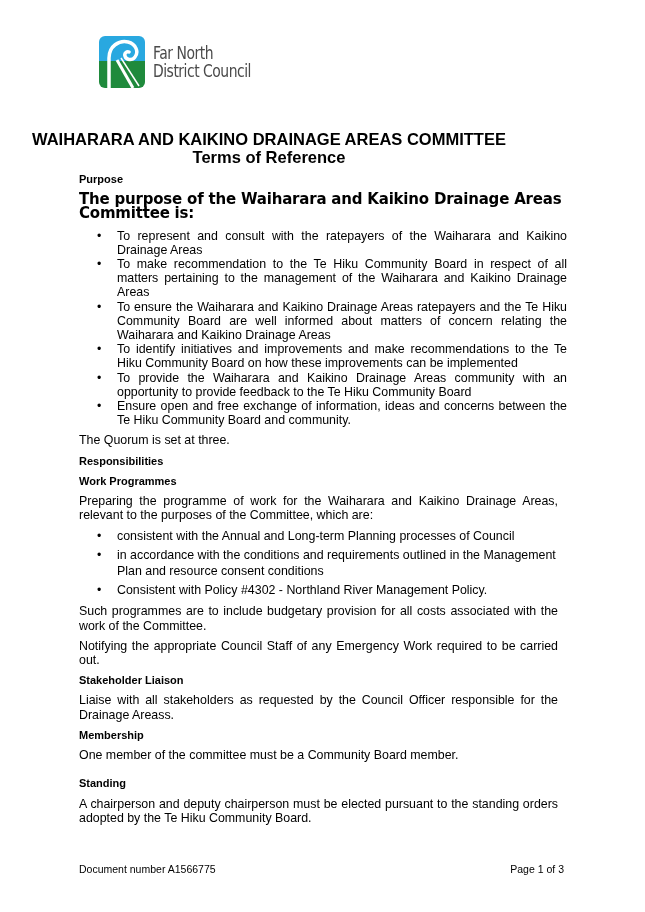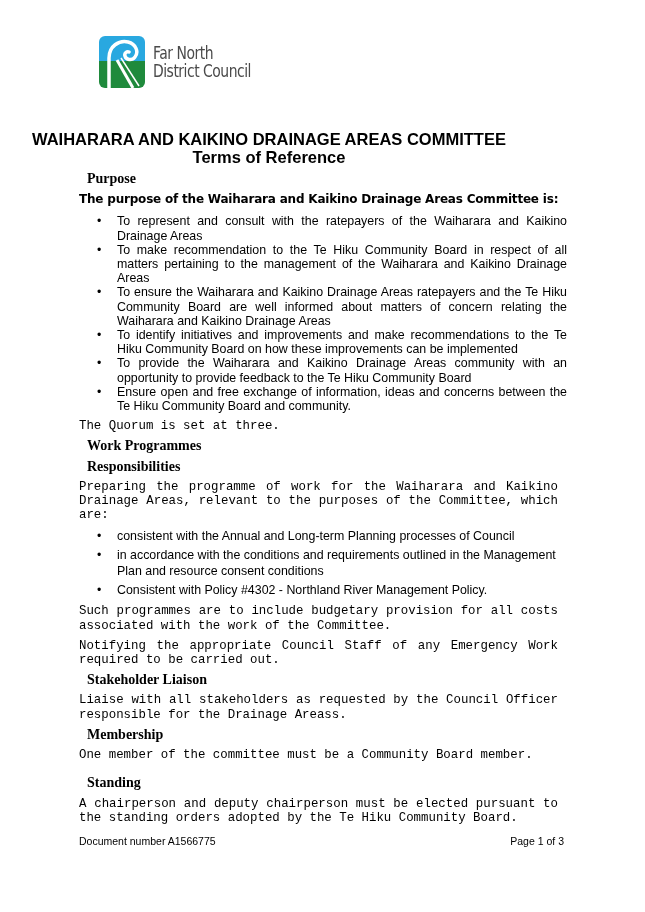--- a/index.html
+++ b/index.html
@@ -2,29 +2,29 @@
 <html><head>
 <meta charset="utf-8">
 <style>
   html, body { margin: 0; padding: 0; background: #ffffff; }
   body { width: 645px; height: 912px; position: relative; overflow: hidden; font-family: "Liberation Sans", sans-serif; color: #000; }
   .logo { position: absolute; left: 58px; top: 36px; display: flex; align-items: center; padding-left: 41px; }
   .logo-mark { width: 46px; height: 52px; border-radius: 6px; overflow: hidden; position: relative; }
   .logo-text { margin-left: 8px; color: #4a4a4a; font-family: "DejaVu Sans", sans-serif; font-size: 17px; line-height: 18px; letter-spacing: -0.6px; transform: scaleX(0.82); transform-origin: left center; font-weight: normal; }
   .title { position: absolute; left: 0; width: 538px; top: 130px; text-align: center; font-weight: bold; font-size: 16.5px; line-height: 18px; }
   .content { position: absolute; left: 79px; top: 172px; width: 488px; font-size: 12.4px; line-height: 14.2px; }
-  .h { font-weight: bold; font-size: 14px; margin: 0 0 6px 8px; font-family: Liberation Serif, serif; }
-  .h2 { font-family: "DejaVu Sans", sans-serif; font-weight: bold; font-size: 12px; margin: 0 0 8px 0; letter-spacing: -0.2px; }
-  .p { margin: 0 9px 6px 0; text-align: justify; font-family: Liberation Mono, monospace; }
+  .h { font-weight: bold; font-size: 11px; margin: 0 0 6px 0; }
+  .h2 { font-family: "DejaVu Sans", sans-serif; font-weight: bold; font-size: 15px; margin: 0 0 8px 0; letter-spacing: -0.2px; }
+  .p { margin: 0 9px 6px 0; text-align: justify; }
   ul { margin: 0 0 6px 0; padding: 0; list-style: none; }
   ul.purpose li { position: relative; padding-left: 38px; text-align: justify; margin: 0; }
   ul.purpose li .bullet { position: absolute; left: 18px; top: 0; }
   ul.work li { position: relative; padding-left: 38px; margin: 0 0 3px 0; line-height: 16px; }
   ul.work li .bullet { position: absolute; left: 18px; top: 0; }
-  .footer { position: absolute; top: 835px; font-size: 10.5px; }
+  .footer { position: absolute; top: 863px; font-size: 10.5px; }
   .footer.left { left: 79px; }
   .footer.right { right: 81px; text-align: center; }
 </style>
 </head>
 <body>
 
 <div class="logo">
   <div class="logo-mark">
     <svg width="46" height="52" viewBox="0 0 46 52">
       <rect x="0" y="0" width="46" height="25" fill="#29a8e0"></rect>
@@ -52,23 +52,23 @@
     <li><span class="bullet">•</span><span>To represent and consult with the ratepayers of the Waiharara and Kaikino Drainage Areas</span></li>
     <li><span class="bullet">•</span><span>To make recommendation to the Te Hiku Community Board in respect of all matters pertaining to the management of the Waiharara and Kaikino Drainage Areas</span></li>
     <li><span class="bullet">•</span><span>To ensure the Waiharara and Kaikino Drainage Areas ratepayers and the Te Hiku Community Board are well informed about matters of concern relating the Waiharara and Kaikino Drainage Areas</span></li>
     <li><span class="bullet">•</span><span>To identify initiatives and improvements and make recommendations to the Te Hiku Community Board on how these improvements can be implemented</span></li>
     <li><span class="bullet">•</span><span>To provide the Waiharara and Kaikino Drainage Areas community with an opportunity to provide feedback to the Te Hiku Community Board</span></li>
     <li><span class="bullet">•</span><span>Ensure open and free exchange of information, ideas and concerns between the Te Hiku Community Board and community.</span></li>
   </ul>
 
   <div class="p">The Quorum is set at three.</div>
 
+  <div class="h">Responsibilities</div>
+
   <div class="h">Work Programmes</div>
-
-  <div class="h">Responsibilities</div>
   <div class="p">Preparing the programme of work for the Waiharara and Kaikino Drainage Areas, relevant to the purposes of the Committee, which are:</div>
   <ul class="work">
     <li><span class="bullet">•</span><span>consistent with the Annual and Long-term Planning processes of Council</span></li>
     <li><span class="bullet">•</span><span>in accordance with the conditions and requirements outlined in the Management Plan and resource consent conditions</span></li>
     <li><span class="bullet">•</span><span>Consistent with Policy #4302 - Northland River Management Policy.</span></li>
   </ul>
   <div class="p">Such programmes are to include budgetary provision for all costs associated with the work of the Committee.</div>
   <div class="p">Notifying the appropriate Council Staff of any Emergency Work required to be carried out.</div>
 
   <div class="h">Stakeholder Liaison</div>

